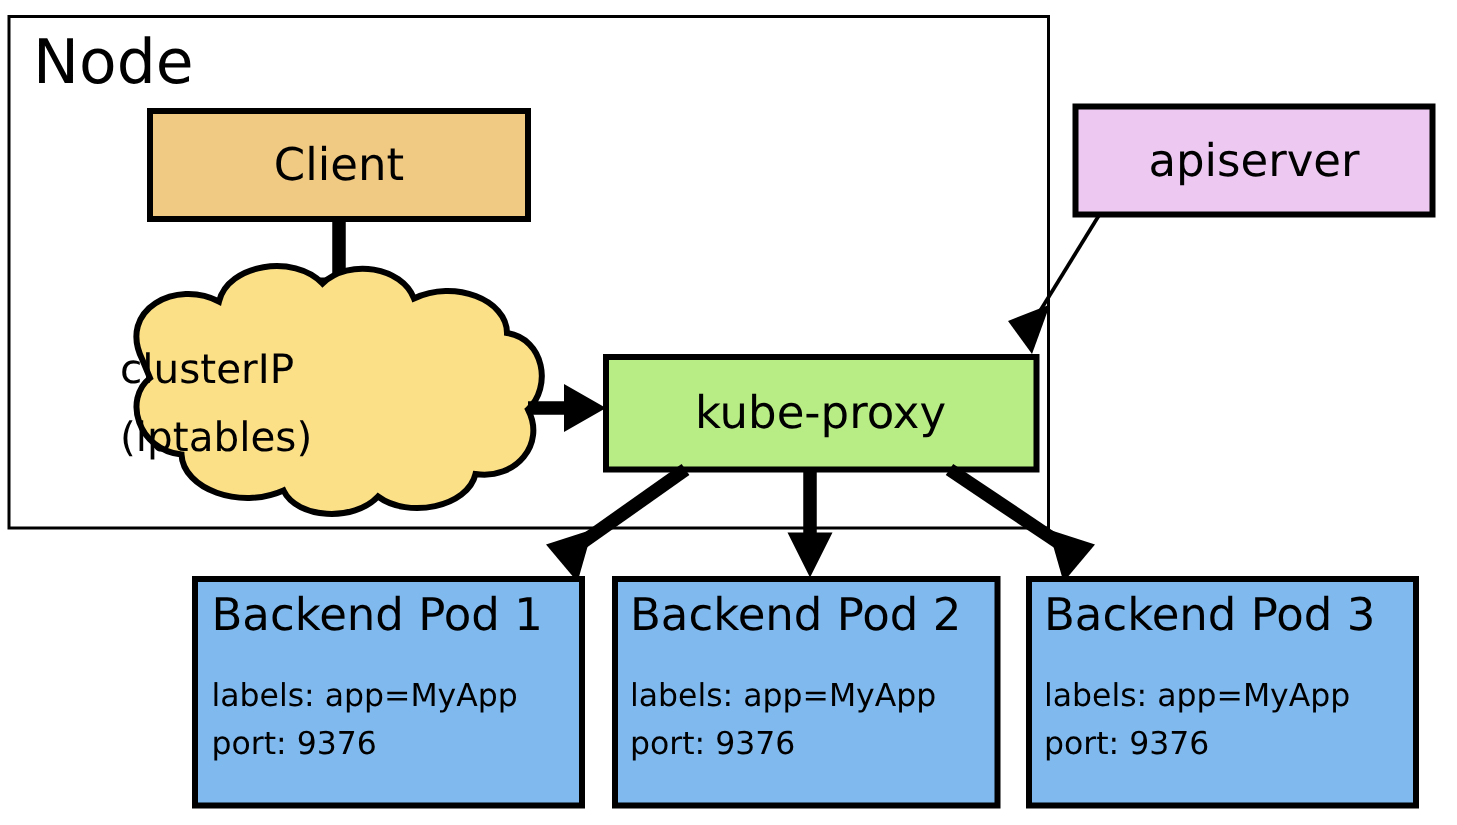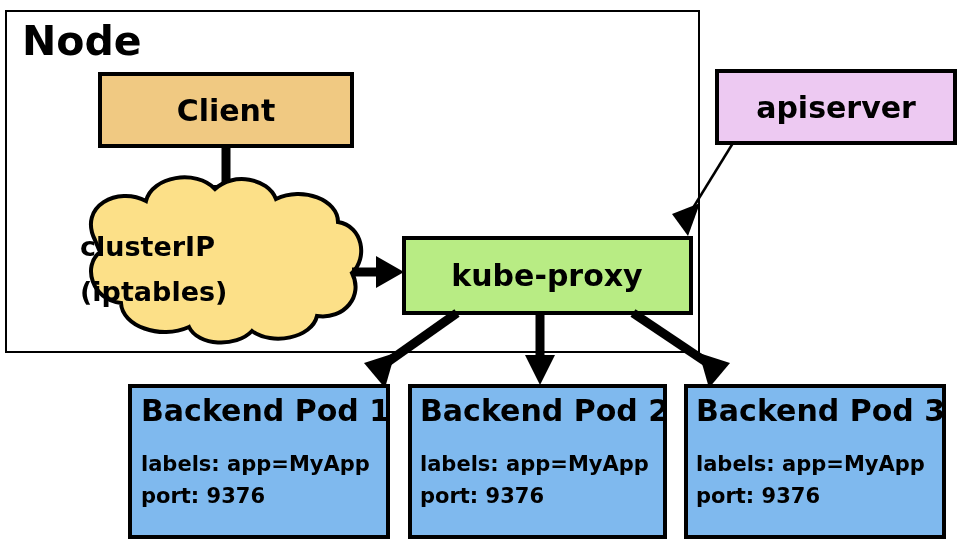--- a/index.html
+++ b/index.html
@@ -10,21 +10,20 @@
   body {
     width: 971px;
     height: 550px;
     font-family: "DejaVu Sans", sans-serif;
     overflow: hidden;
   }
   #diagram-root {
     position: relative;
     width: 889px;
     height: 550px;
-    font-weight: bold;
   }
   svg.diagram {
     display: block;
     width: 971px;
     height: 550px;
   }
   .node-box-fill { fill: #ffffff; stroke: #000000; stroke-width: 2; }
   .txt {
     font-family: "DejaVu Sans", sans-serif;
     fill: #000000;

